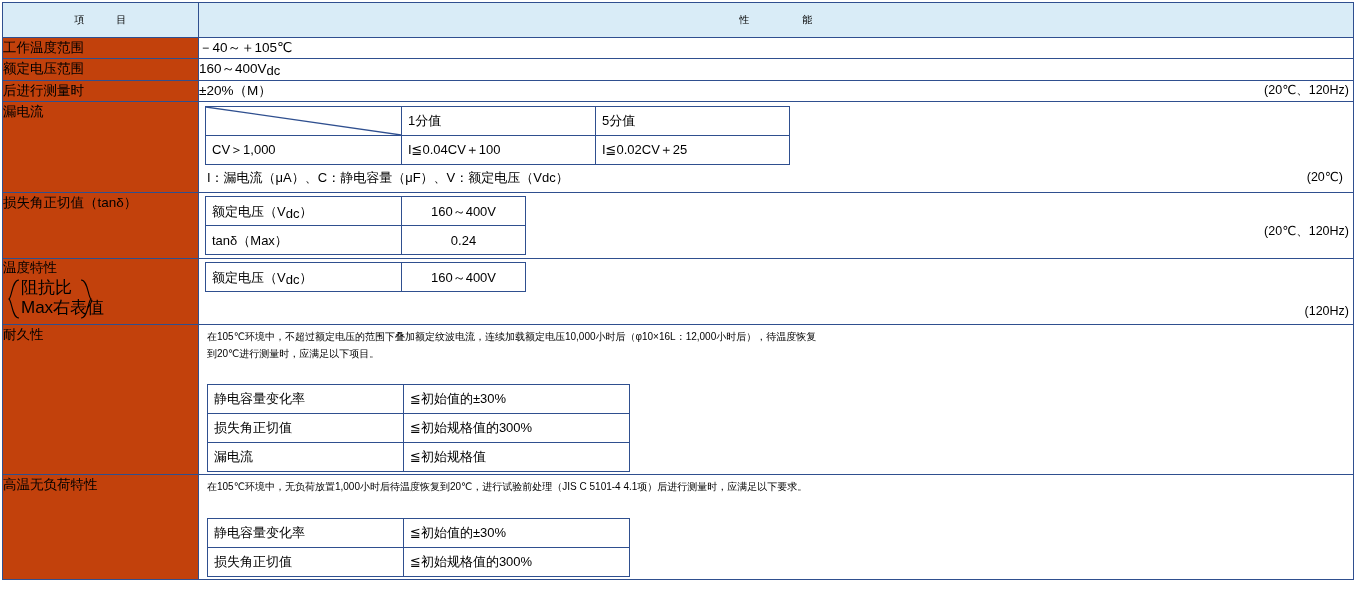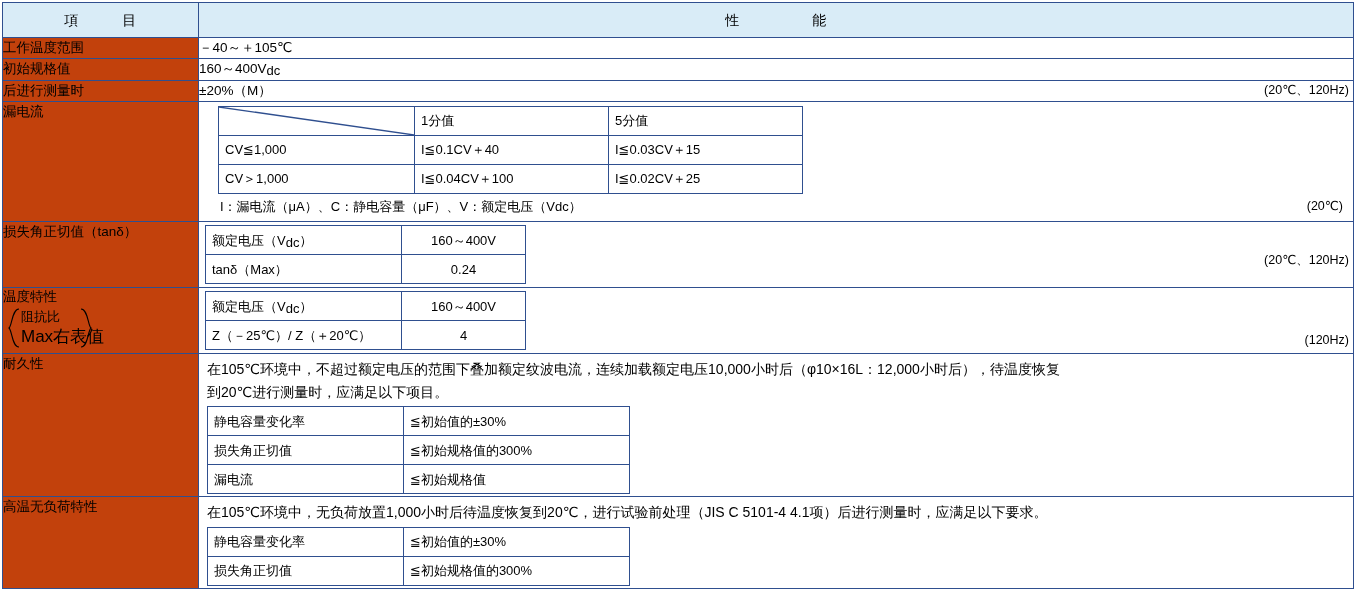--- a/index.html
+++ b/index.html
@@ -32,21 +32,21 @@
     border: 1px solid #2f4f8f;
     vertical-align: top;
     padding: 0;
   }
   .hdr-cell {
     background: #d9ecf7;
     text-align: center;
     font-weight: normal;
     height: 34px;
     line-height: 34px;
-    font-size: 14px;
+    font-size: 10px;
     letter-spacing: 0.5px;
   }
   .item-cell {
     background: #c2410c;
     padding: 4px 6px 4px 6px;
     font-size: 13.5px;
     line-height: 1.45;
   }
   .val-cell {
     background: #ffffff;
@@ -108,37 +108,38 @@
   .brace-svg {
     position: absolute;
     left: 4px;
     top: 0;
     width: 86px;
     height: 42px;
   }
   .brace-txt1 {
     display: block;
     padding-left: 16px;
-    font-size: 13px;
+    font-size: 17px;
     line-height: 20px;
   }
   .brace-txt2 {
     display: block;
     padding-left: 16px;
     font-size: 17px;
     line-height: 20px;
   }
   .para {
     padding: 4px 8px 2px 8px;
-    font-size: 14px;
+    font-size: 10px;
     line-height: 1.65;
   }
   .sublist {
     padding-left: 8px;
     padding-bottom: 2px;
+    margin-top: 20px;
   }
 </style>
 </head>
 <body>
 
 <div class="sheet">
   <table class="spec">
     <colgroup>
       <col style="width:196px">
       <col>
@@ -149,55 +150,50 @@
         <th class="hdr-cell">項　　　目</th>
         <th class="hdr-cell">性　　　　　能</th>
       </tr>
 
       <tr>
         <td class="item-cell">工作温度范围</td>
         <td class="val-cell">－40～＋105℃</td>
       </tr>
 
       <tr>
-        <td class="item-cell">初始规格值</td>
+        <td class="item-cell">额定电压范围</td>
         <td class="val-cell"><span>160～400V</span><sub>dc</sub></td>
       </tr>
 
       <tr>
         <td class="item-cell">后进行测量时</td>
         <td class="val-cell clearfix">
           <span class="right-note">(20℃、120Hz)</span>
           <span>±20%（M）</span>
         </td>
       </tr>
 
       <tr>
         <td class="item-cell">漏电流</td>
-        <td class="val-cell pad-small" style="padding-left:19px;padding-top:4px;">
+        <td class="val-cell pad-small" style="padding-left:6px;padding-top:4px;">
           <table class="inner">
             <colgroup>
               <col style="width:196px">
               <col style="width:194px">
               <col style="width:194px">
             </colgroup>
             <tbody>
               <tr>
                 <td class="diag-cell">
                   <svg class="diag-svg" viewBox="0 0 196 26" preserveAspectRatio="none">
                     <line x1="0" y1="0" x2="196" y2="26" stroke="#2f4f8f" stroke-width="1.2"></line>
                   </svg>
                 </td>
                 <td>1分值</td>
                 <td>5分值</td>
-              </tr>
-              <tr>
-                <td>CV≦1,000</td>
-                <td>I≦0.1CV＋40</td>
-                <td>I≦0.03CV＋15</td>
               </tr>
               <tr>
                 <td>CV＞1,000</td>
                 <td>I≦0.04CV＋100</td>
                 <td>I≦0.02CV＋25</td>
               </tr>
             </tbody>
           </table>
           <div class="leak-note clearfix">
             <span class="right-note">(20℃)</span>
@@ -246,24 +242,20 @@
           <table class="inner">
             <colgroup>
               <col style="width:196px">
               <col style="width:124px">
             </colgroup>
             <tbody>
               <tr>
                 <td>额定电压（V<sub>dc</sub>）</td>
                 <td class="c">160～400V</td>
               </tr>
-              <tr>
-                <td>Z（－25℃）/ Z（＋20℃）</td>
-                <td class="c">4</td>
-              </tr>
             </tbody>
           </table>
         </td>
       </tr>
 
       <tr>
         <td class="item-cell">耐久性</td>
         <td class="val-cell" style="padding:0;">
           <div class="para">
             <div>在105℃环境中，不超过额定电压的范围下叠加额定纹波电流，连续加载额定电压10,000小时后（φ10×16L：12,000小时后），待温度恢复</div>

